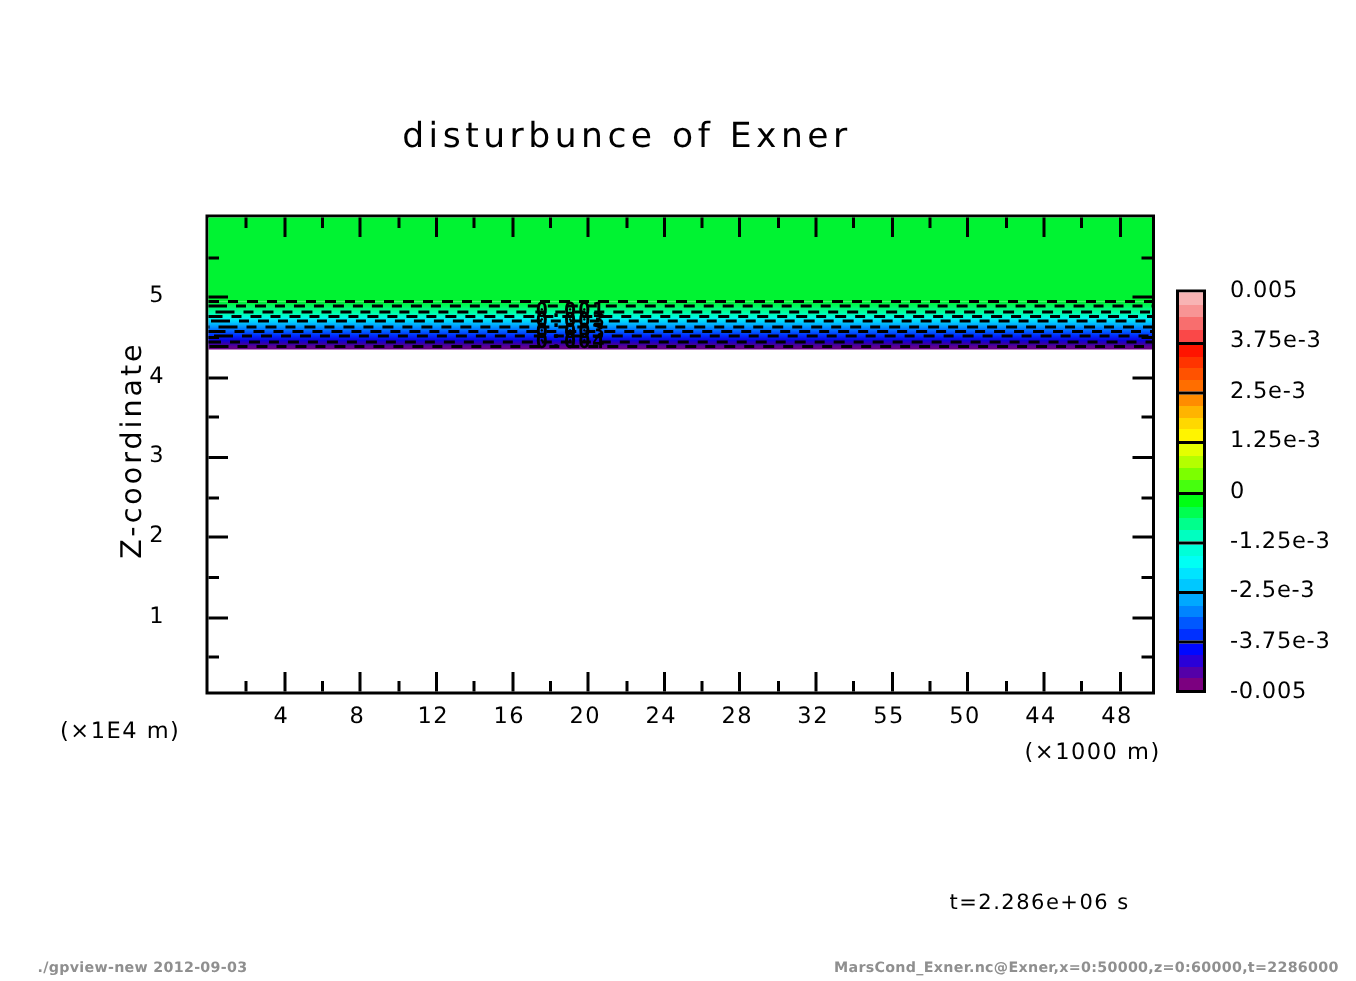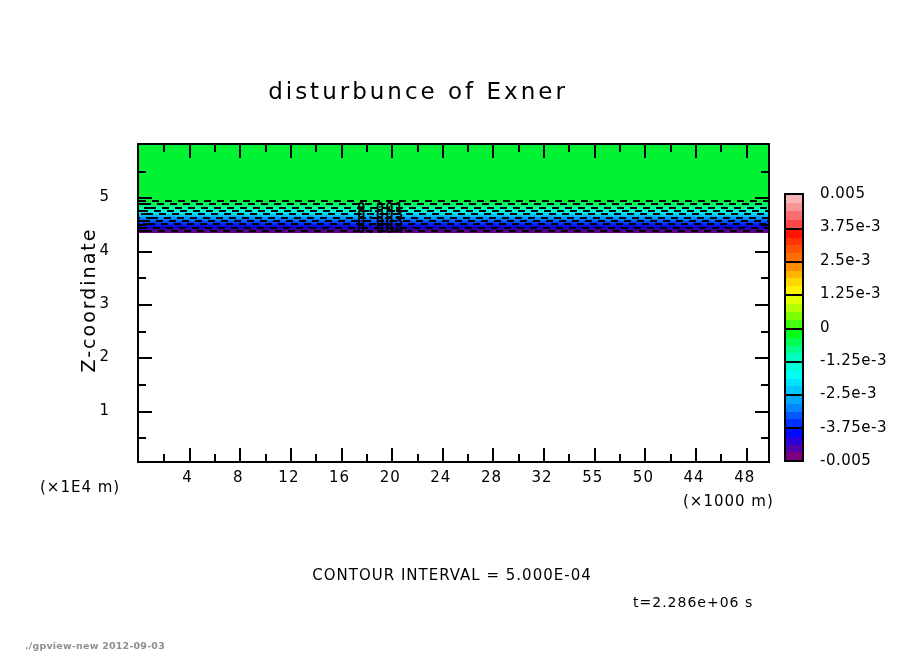--- a/index.html
+++ b/index.html
@@ -159,24 +159,24 @@
       <div class="cbar-lab" style="top: 217.375px;">3.75e-3</div>
       <div class="cbar-lab" style="top: 250.75px;">2.5e-3</div>
       <div class="cbar-lab" style="top: 284.125px;">1.25e-3</div>
       <div class="cbar-lab" style="top: 317.5px;">0</div>
       <div class="cbar-lab" style="top: 350.875px;">-1.25e-3</div>
       <div class="cbar-lab" style="top: 384.25px;">-2.5e-3</div>
       <div class="cbar-lab" style="top: 417.625px;">-3.75e-3</div>
       <div class="cbar-lab" style="top: 451px;">-0.005</div>
     </div>
 
-  <div class="contour-interval">CONTOUR INTERVAL = 5.000E-04</div>
   <div class="time-stamp">t=2.286e+06 s</div>
 
   <div class="footer footer-left">./gpview-new  2012-09-03</div>
+  <div class="footer footer-right">MarsCond_Exner.nc@Exner,x=0:50000,z=0:60000,t=2286000</div>
 
 <div class="xlab" style="left: 187.64px; top: 468px;">4</div>
     <div class="xlab" style="left: 238.28px; top: 468px;">8</div>
     <div class="xlab" style="left: 288.92px; top: 468px;">12</div>
     <div class="xlab" style="left: 339.56px; top: 468px;">16</div>
     <div class="xlab" style="left: 390.2px; top: 468px;">20</div>
     <div class="xlab" style="left: 440.84px; top: 468px;">24</div>
     <div class="xlab" style="left: 491.48px; top: 468px;">28</div>
     <div class="xlab" style="left: 542.12px; top: 468px;">32</div>
     <div class="xlab" style="left: 592.76px; top: 468px;">55</div>

